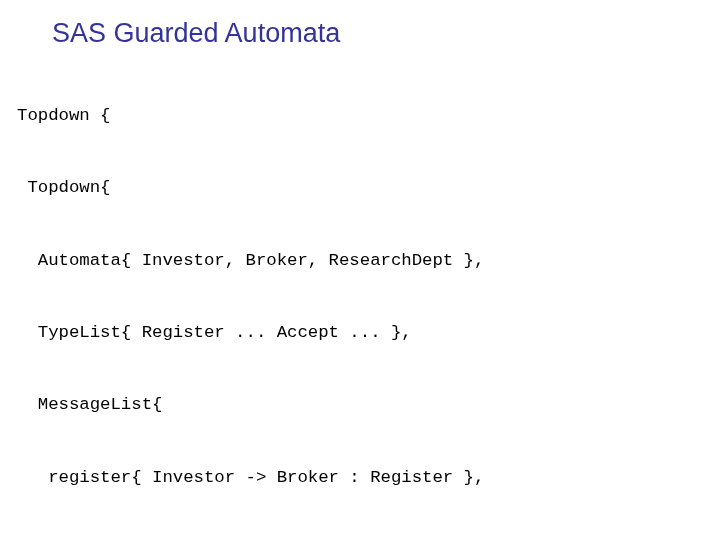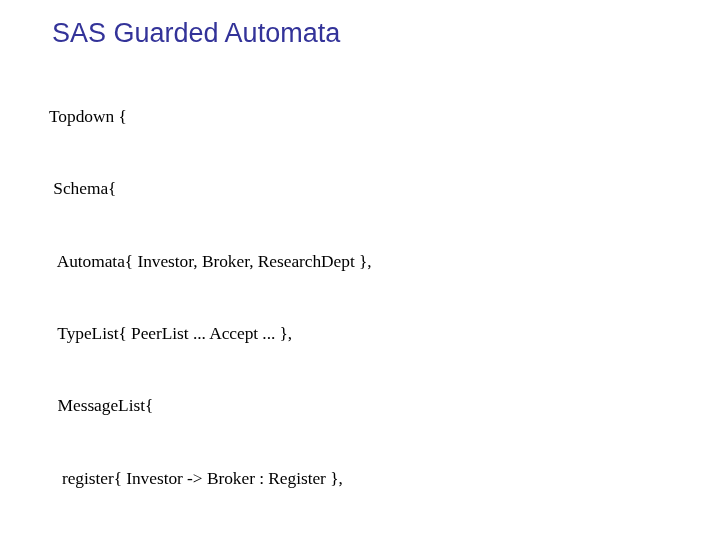--- a/index.html
+++ b/index.html
@@ -42,36 +42,35 @@
     font-size: 17.4px;
     line-height: 24.1px;
     color: #000000;
     white-space: pre;
     letter-spacing: -0.05px;
   }
   .code-line {
     display: block;
     white-space: pre;
     height: 24.1px;
-    font-family: Liberation Serif, serif;
-    margin-left: 32px;
+    font-family: Liberation Mono, monospace;
   }
 </style>
 </head>
 <body>
 
 <div id="slide" style="background: rgb(255, 255, 255);">
 
   <div id="slide-title" style="color: rgb(51, 51, 153);">SAS Guarded Automata</div>
 
   <div id="code-block" style="color: rgb(0, 0, 0);">
     <span class="code-line">Topdown {</span>
-    <span class="code-line"> Schema{</span>
+    <span class="code-line"> Topdown{</span>
     <span class="code-line">  Automata{ Investor, Broker, ResearchDept },</span>
-    <span class="code-line">  TypeList{ PeerList ... Accept ... },</span>
+    <span class="code-line">  TypeList{ Register ... Accept ... },</span>
     <span class="code-line">  MessageList{</span>
     <span class="code-line">   register{ Investor -&gt; Broker : Register },</span>
     <span class="code-line">   accept{ Broker -&gt; Investor : Accept }, ... }</span>
     
     
     
     
     
     
     

